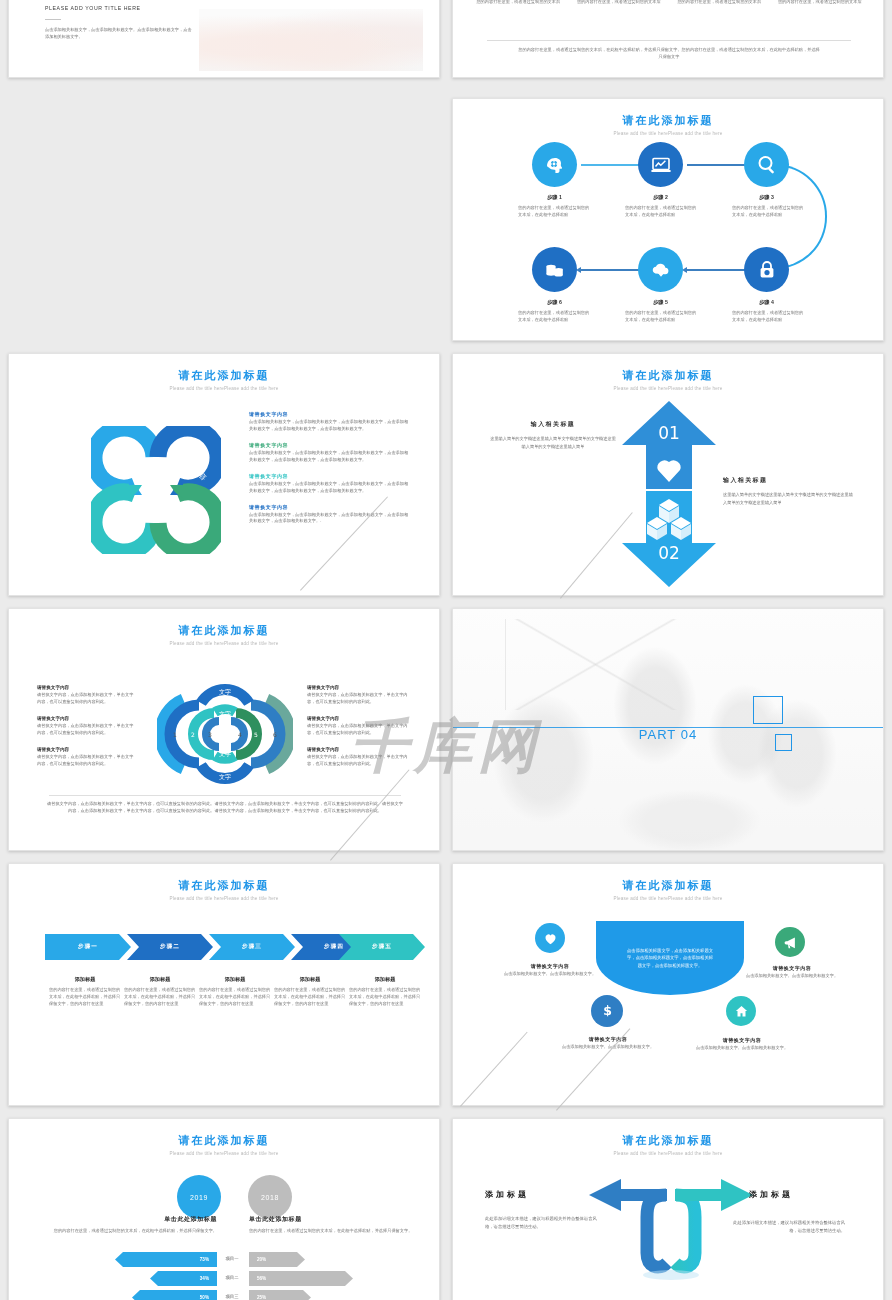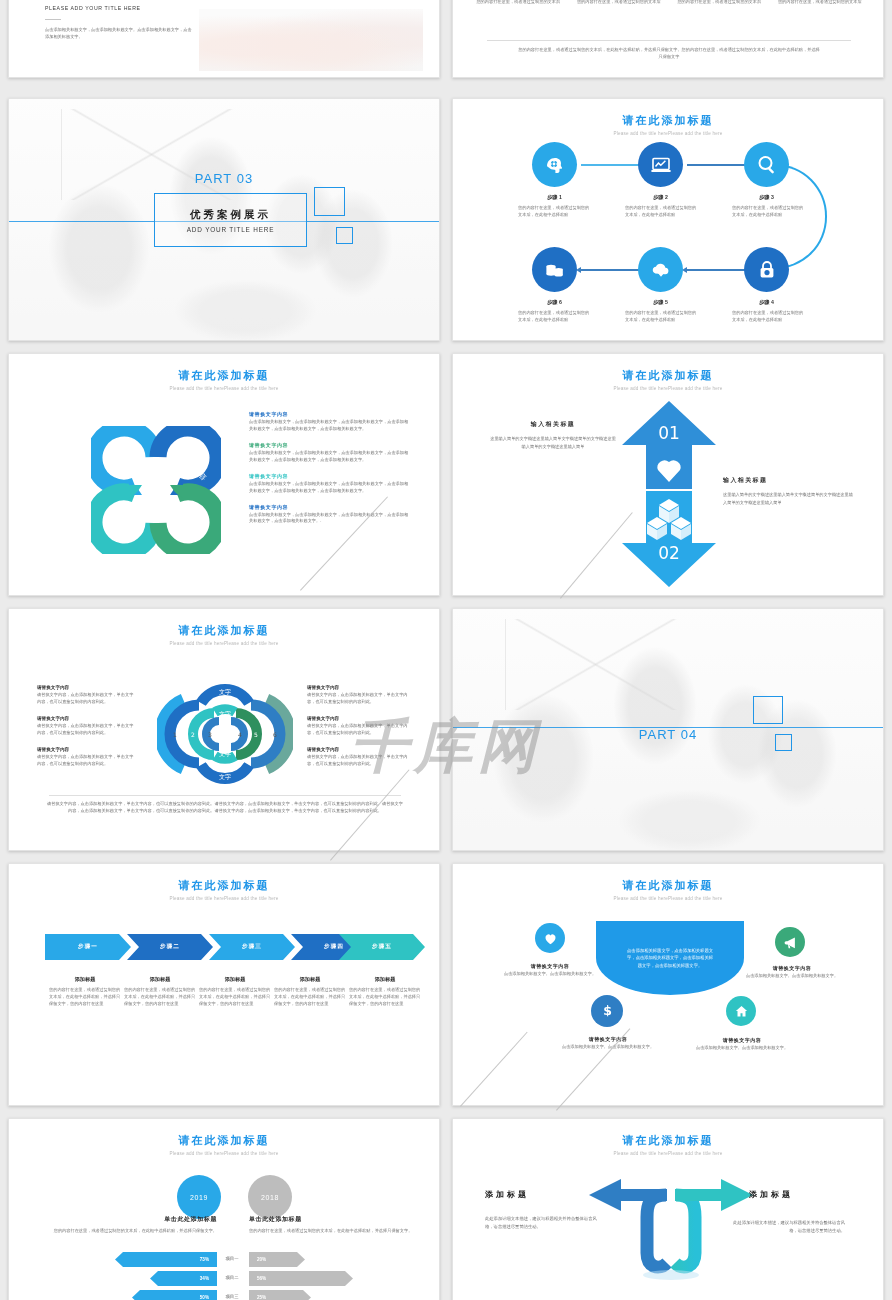--- a/index.html
+++ b/index.html
@@ -206,31 +206,20 @@
     <div class="cols">
       <div class="body-txt">您的内容打在这里，或者通过复制您的文本后</div>
       <div class="body-txt">您的内容打在这里，或者通过复制您的文本后</div>
       <div class="body-txt">您的内容打在这里，或者通过复制您的文本后</div>
       <div class="body-txt">您的内容打在这里，或者通过复制您的文本后</div>
     </div>
     <div class="rule"></div>
     <div class="foot body-txt">您的内容打在这里，或者通过复制您的文本后，在此框中选择粘贴，并选择只保留文字。您的内容打在这里，或者通过复制您的文本后，在此框中选择粘贴，并选择只保留文字</div>
   </div>
 
-  <div class="slide" id="slide3">
-    <div class="cover-photo"></div>
-    <div class="cover-hline" style="top:122px;"></div>
-    <div class="cover-part" style="left:0;right:0;top:72px;">PART 03</div>
-    <div class="cover-box" style="left:145px;top:94px;width:153px;height:54px;">
-      <div class="cover-cn">优秀案例展示</div>
-      <div class="cover-en">ADD YOUR TITLE HERE</div>
-    </div>
-    <div class="cover-sq-lg" style="left:305px;top:88px;width:31px;height:29px;"></div>
-    <div class="cover-sq-sm" style="left:327px;top:128px;width:17px;height:17px;"></div>
-  </div>
 
   <div class="slide" id="slide4">
     <div class="s-title" style="margin-top:14px;">请在此添加标题</div>
     <div class="s-sub">Please add the title herePlease add the title here</div>
 
     <div class="arrow-h right" style="left:128px;top:65px;width:72px;background:#4fb8ec;color:#4fb8ec;"></div>
     <div class="arrow-h right" style="left:234px;top:65px;width:72px;background:#3c7fc0;color:#3c7fc0;"></div>
     <div class="arrow-h left" style="left:128px;top:170px;width:72px;background:#3c7fc0;color:#3c7fc0;"></div>
     <div class="arrow-h left" style="left:234px;top:170px;width:72px;background:#3c7fc0;color:#3c7fc0;"></div>
     <div style="position:absolute;left:316px;top:65px;width:58px;height:105px;border:2px solid #29a8e8;border-left:none;border-radius:0 52px 52px 0;"></div>

